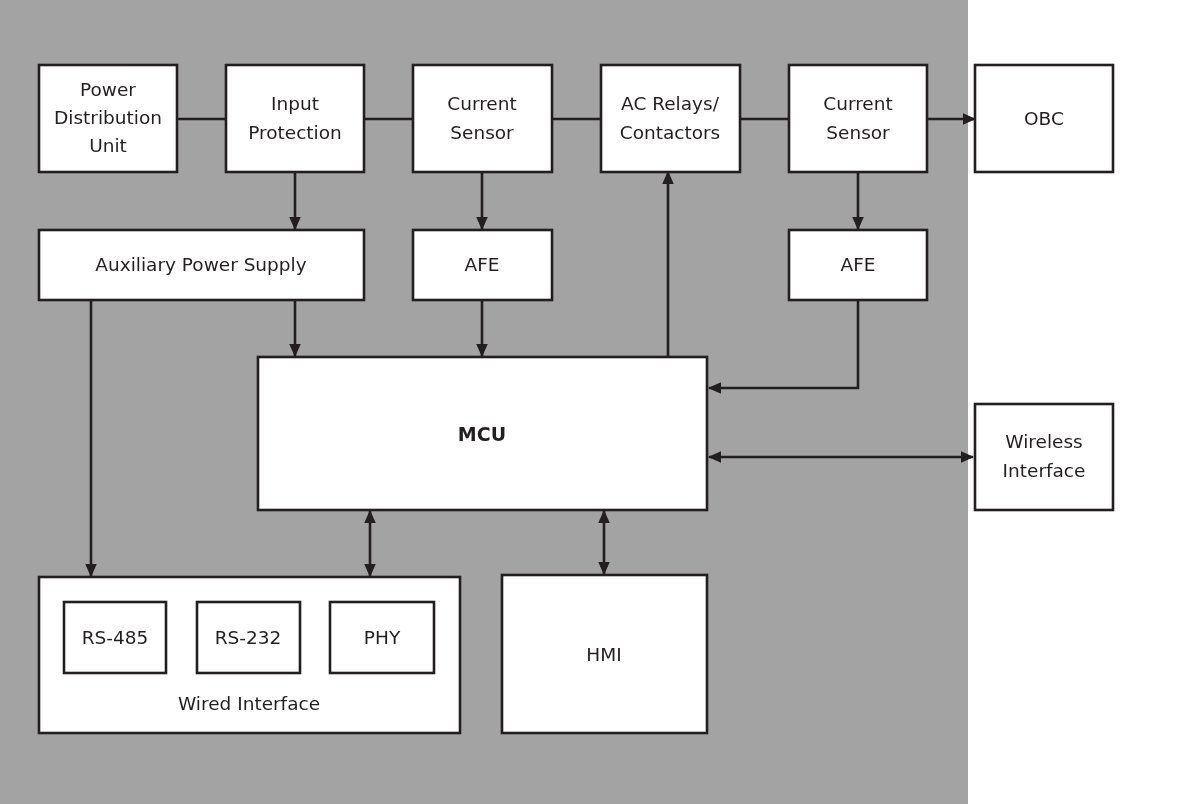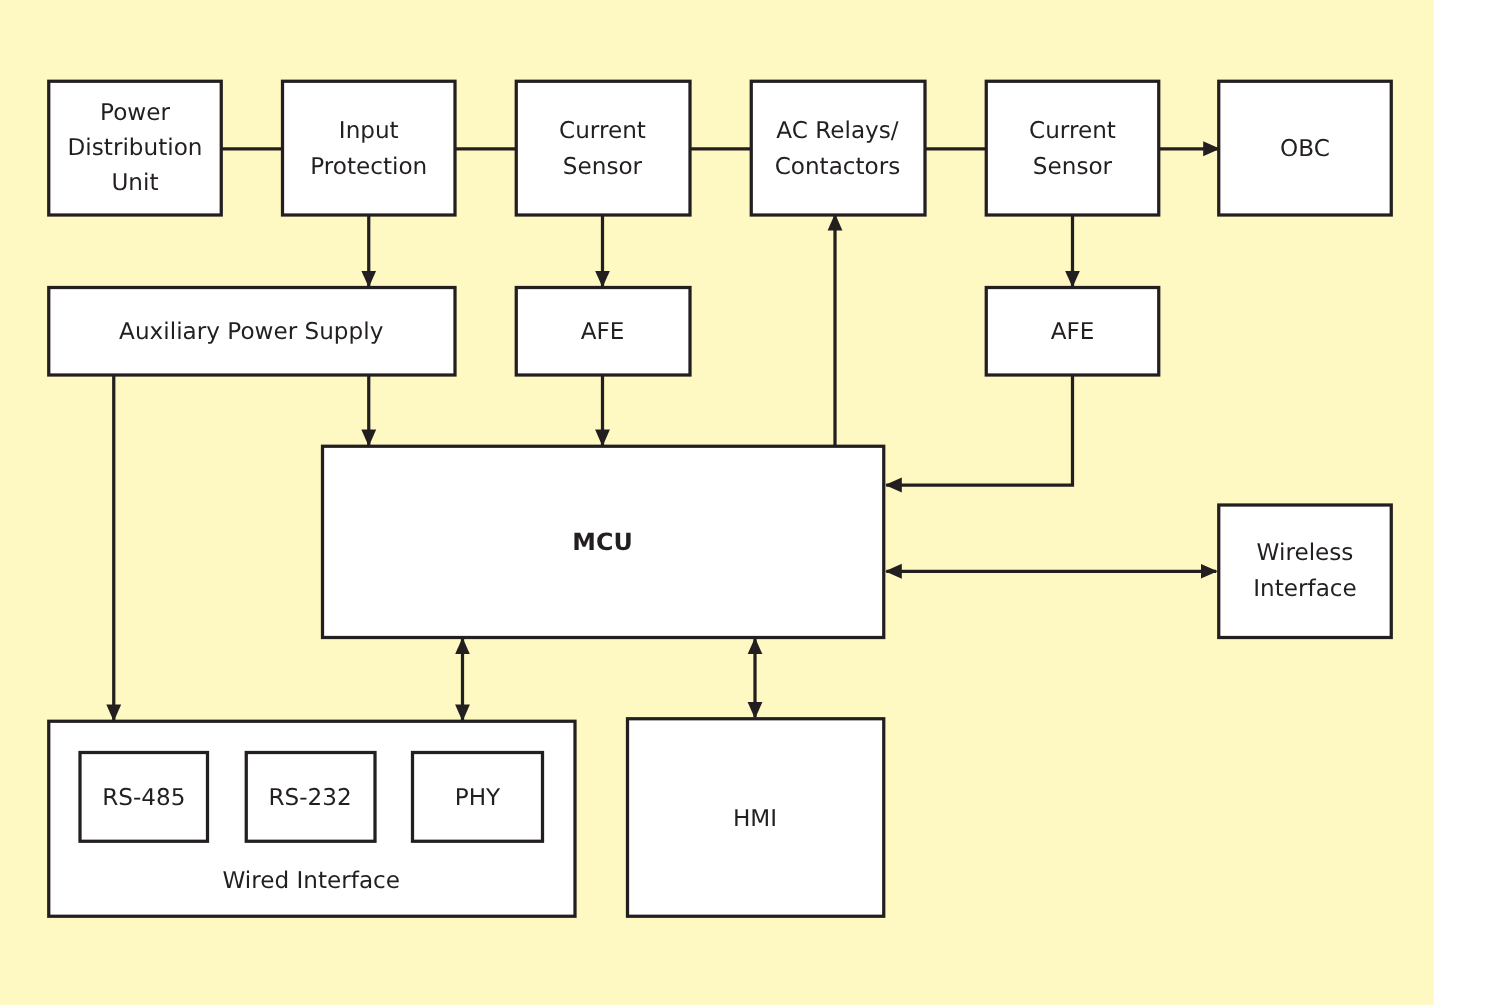--- a/index.html
+++ b/index.html
@@ -2,23 +2,23 @@
 <html><head>
 <meta charset="utf-8">
 <style>
   html, body {
     margin: 0;
     padding: 0;
     background: #ffffff;
   }
   #canvas {
     position: relative;
-    width: 1147px;
+    width: 968px;
     height: 804px;
-    background: #fef9c3;
+    background: #a3a3a3;
     font-family: "DejaVu Sans", "Liberation Sans", sans-serif;
     text-align: right;
   }
   svg#diagram {
     position: absolute;
     left: 0;
     top: 0;
     width: 1200px;
     height: 804px;
     display: block;

